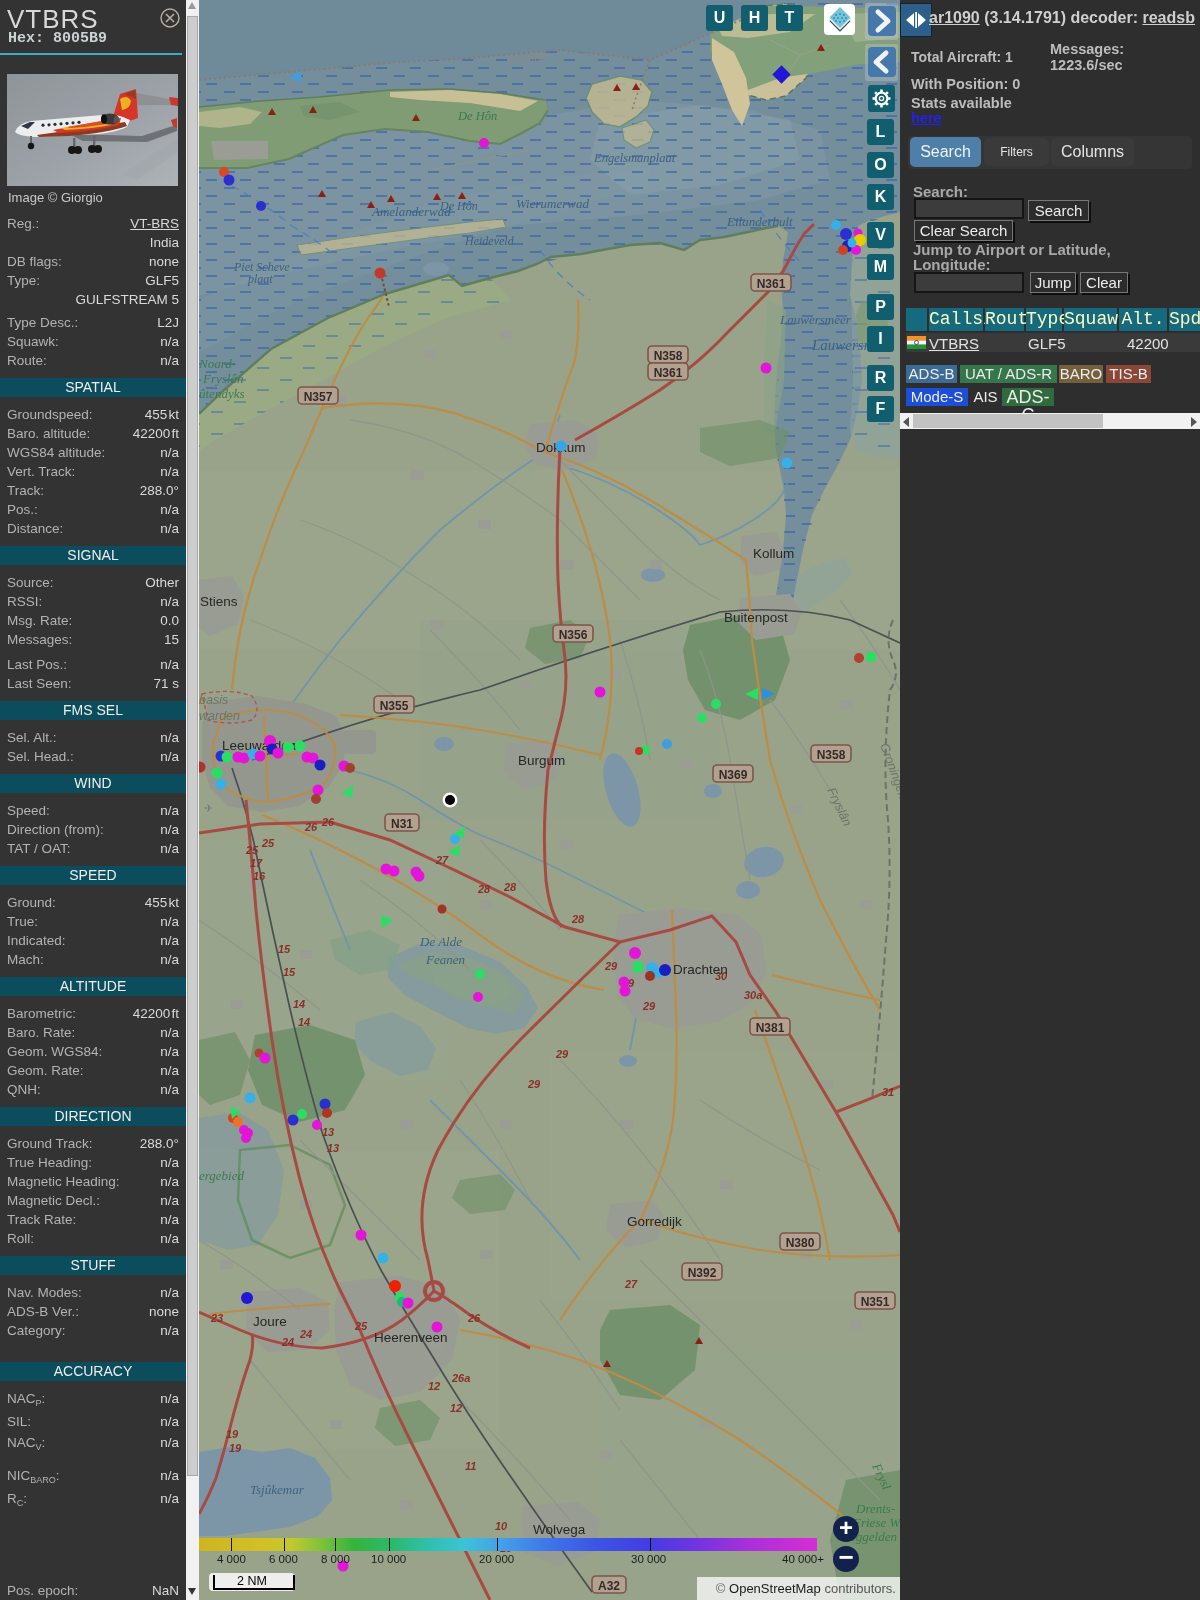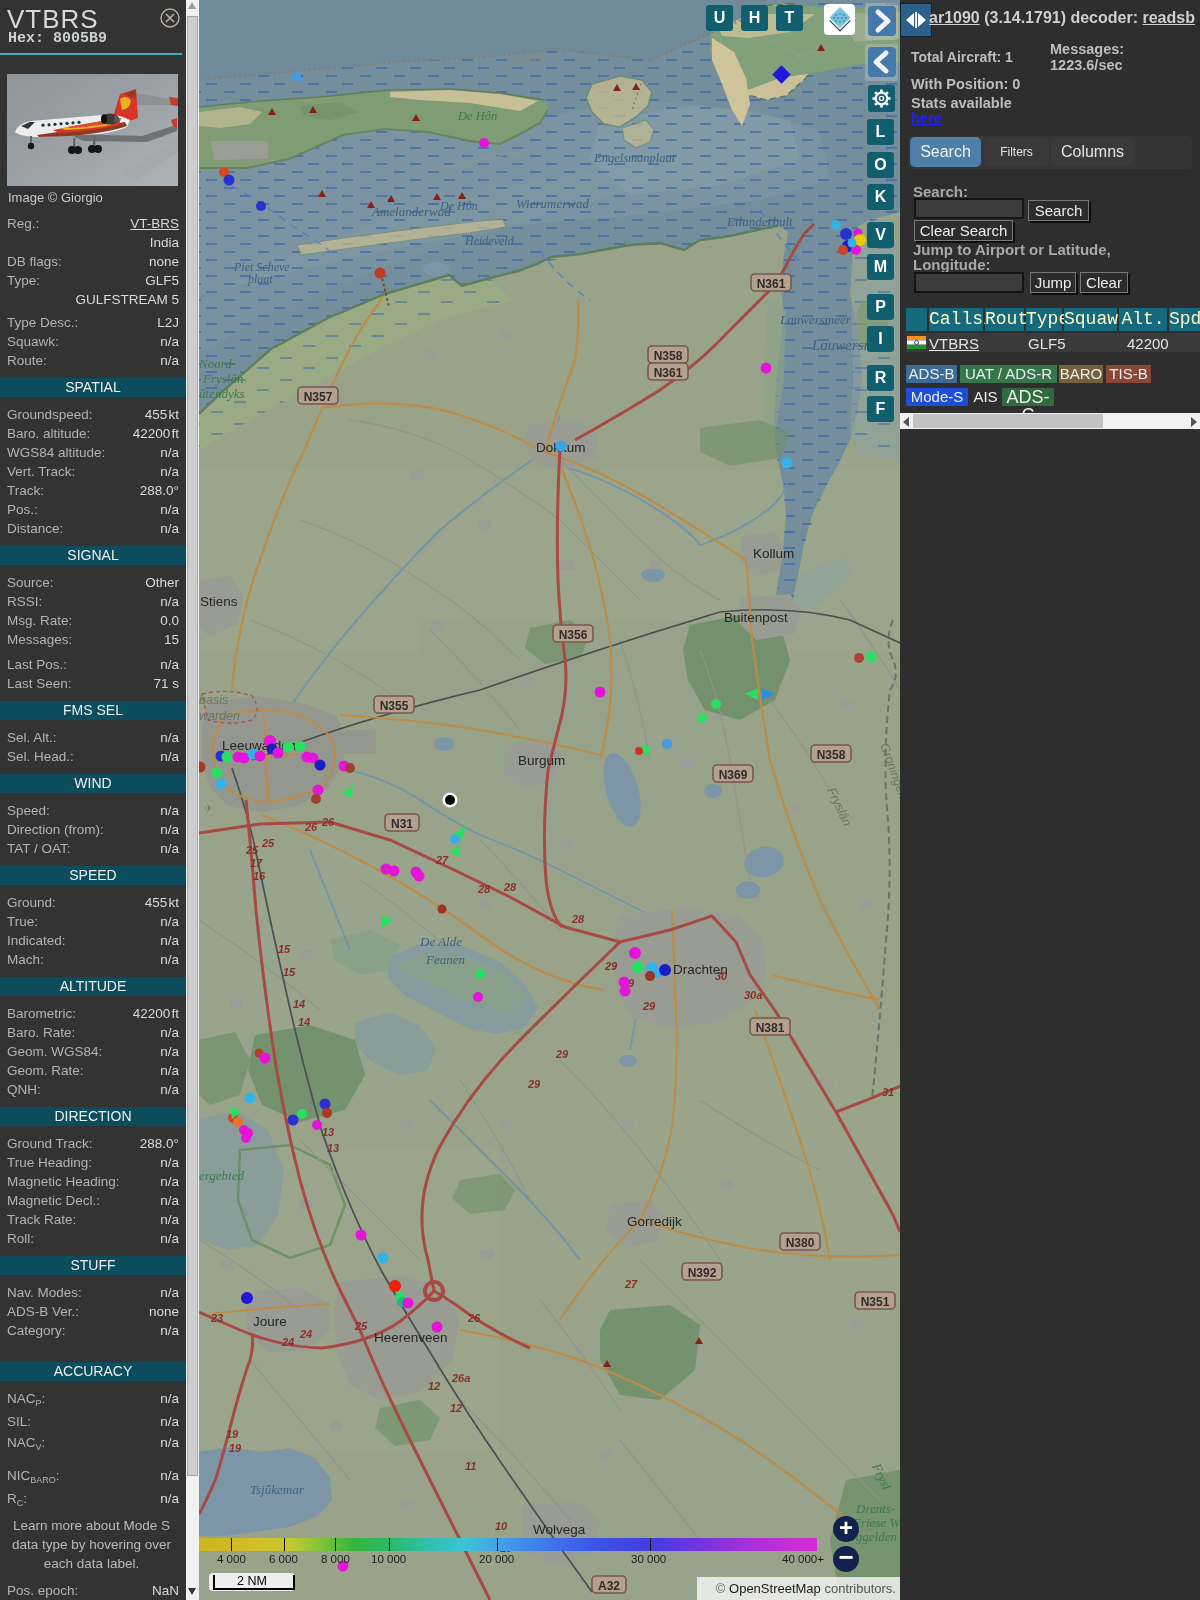--- a/index.html
+++ b/index.html
@@ -279,21 +279,20 @@
       </div>
   <div class="row" style="margin-top:14px">
         <span class="l">NIC<sub>BARO</sub>:</span>
         <span class="v">n/a</span>
       </div>
   <div class="row" style="margin-top:4px">
         <span class="l">R<sub>C</sub>:</span>
         <span class="v">n/a</span>
       </div>
  </div>
- <div style="position:absolute;left:0;top:1516px;width:183px;text-align:center;font-size:13.5px;line-height:19px;color:#b9b9b9;">Learn more about Mode S<br>data type by hovering over<br>each data label.</div>
  <div class="row" style="position:absolute;left:0;top:1581px;width:172px;">
       <span class="l">Pos. epoch:</span>
       <span class="v">NaN</span>
     </div>
 </div>
 <div id="lscroll">
  <div style="position:absolute;top:2px;left:2px;width:0;height:0;border-left:4.5px solid transparent;border-right:4.5px solid transparent;border-bottom:7px solid #9a9a9a;"></div>
  <div id="lthumb"></div>
  <div style="position:absolute;top:1588px;left:2px;width:0;height:0;border-left:4.5px solid transparent;border-right:4.5px solid transparent;border-top:7px solid #333;"></div>
 </div>

